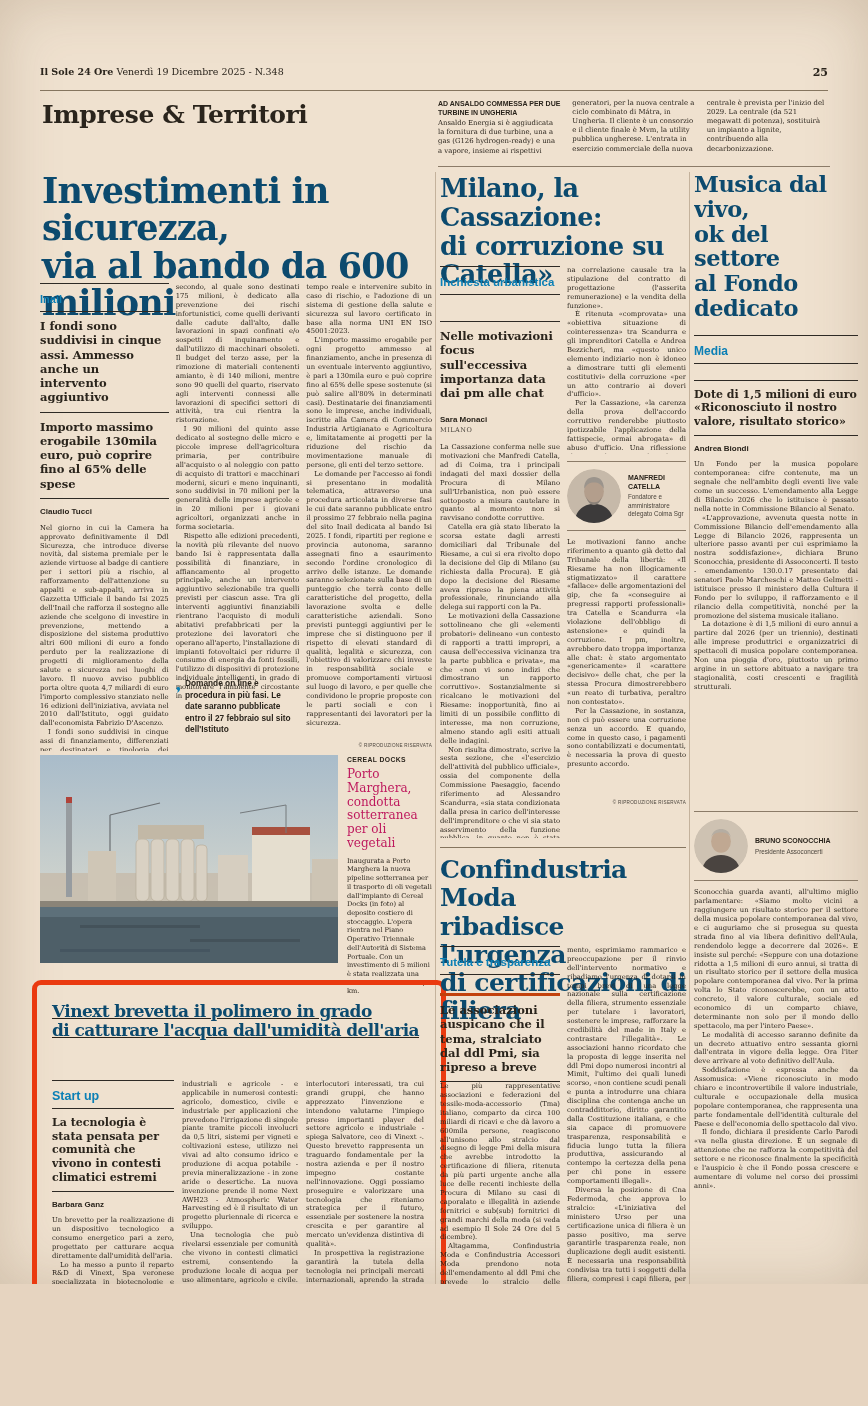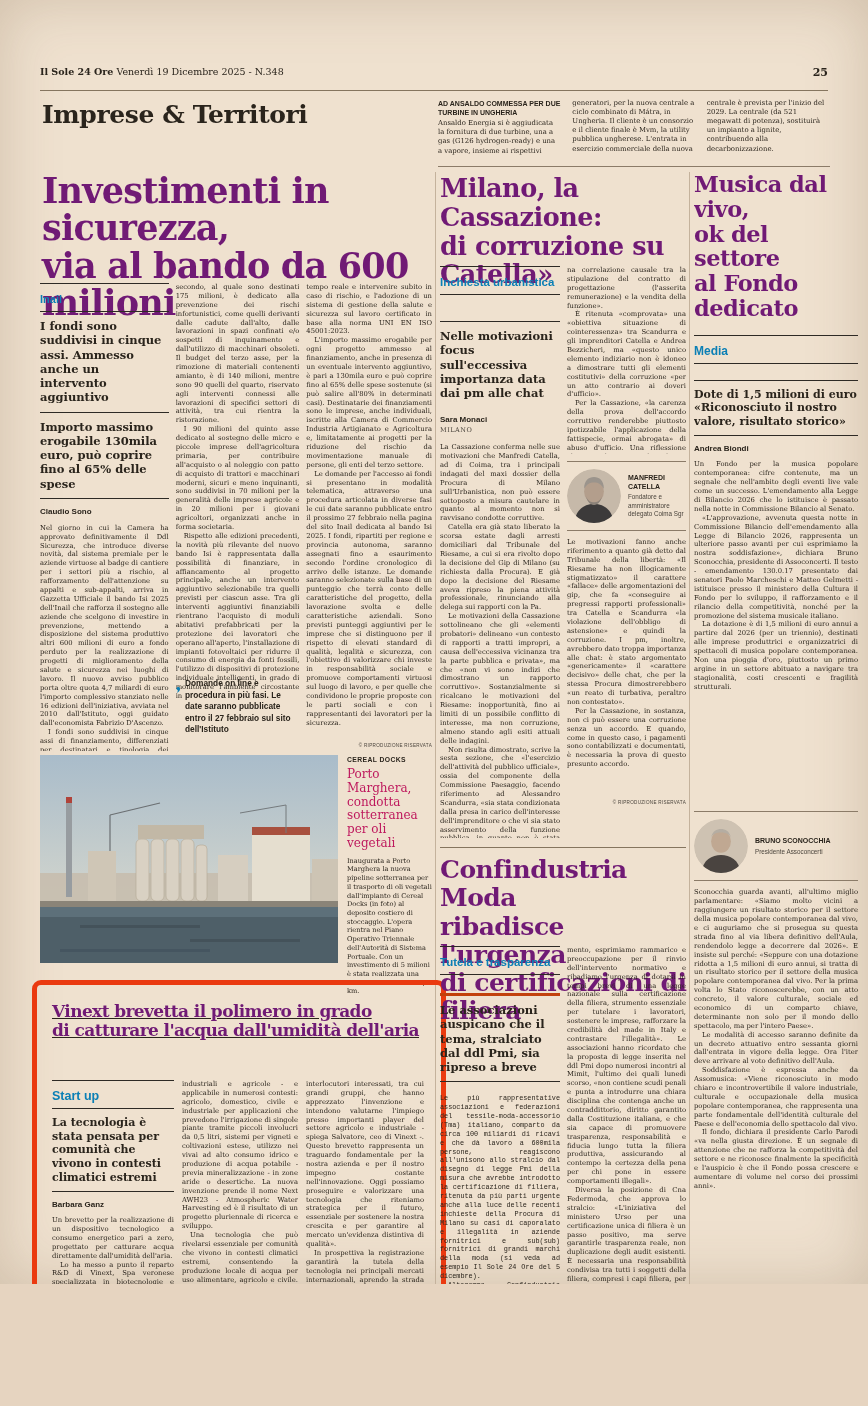--- a/index.html
+++ b/index.html
@@ -12,21 +12,21 @@
   .masthead{position:absolute;top:66px;left:40px;width:788px;display:flex;justify-content:space-between;font-size:9.5px;}
   .masthead .brand{font-weight:bold;}
   .masthead .pagenum{font-weight:bold;font-size:11px;}
   .section-title{position:absolute;top:100px;left:42px;font-size:25px;font-weight:bold;letter-spacing:-.4px;}
   
   .brief{position:absolute;top:99px;left:438px;width:392px;height:62px;overflow:hidden;
          column-count:3;column-gap:11px;font-size:6.9px;line-height:1.32;text-align:left;
          border-bottom:1px solid #8b7b68;padding-bottom:5px;}
   .brief .btitle{font-family:"Liberation Sans",sans-serif;font-weight:bold;font-size:7px;line-height:1.3;display:block;margin-bottom:2px;}
   
-  .headline p{margin:0;font-weight:bold;color:#701a75;}
+  .headline p{margin:0;font-weight:bold;color:#0c4a6e;}
   .kickerblock{border-top:1px solid #2e2a25;border-bottom:1px solid #2e2a25;padding:4px 0;}
   .kicker{font-family:"Liberation Sans",sans-serif;font-weight:bold;color:#0b7fb5;}
   .deck{font-weight:bold;font-size:11.5px;line-height:1.24;padding:7px 0;border-bottom:1px solid #2e2a25;}
   .byline{font-family:"Liberation Sans",sans-serif;font-weight:bold;font-size:8px;margin-top:8px;}
   .dateline{font-size:6.5px;letter-spacing:.5px;margin-top:2px;color:#4a443c;}
   .body{font-size:6.8px;line-height:1.31;text-align:justify;hyphens:auto;-webkit-hyphens:auto;}
   .body p{margin:0;text-indent:8px;}
   .body p:first-child{text-indent:0;}
   .credit{font-family:"Liberation Sans",sans-serif;font-size:4.6px;letter-spacing:.3px;color:#4a443c;text-align:right;margin-top:4px;}
   .cols{display:flex;}
@@ -103,21 +103,21 @@
 
   <div class="headline inail-headline">
       <p>Investimenti in sicurezza,</p>
       <p>via al bando da 600 milioni</p>
     </div>
   <div class="cols inail-cols">
     <div class="col inail-c1">
       <div class="kickerblock"><span class="kicker">Inail</span></div>
       <div class="deck">I fondi sono suddivisi in cinque assi. Ammesso anche un intervento aggiuntivo</div>
       <div class="deck">Importo massimo erogabile 130mila euro, può coprire fino al 65% delle spese</div>
-      <div class="byline">Claudio Sono</div>
+      <div class="byline">Claudio Tucci</div>
       <div class="body" style="margin-top:8px;height:310px;overflow:hidden;">
           <p>Nel giorno in cui la Camera ha approvato definitivamente il Ddl Sicurezza, che introduce diverse novità, dal sistema premiale per le aziende virtuose al badge di cantiere per i settori più a rischio, al rafforzamento dell'attenzione su appalti e sub-appalti, arriva in Gazzetta Ufficiale il bando Isi 2025 dell'Inail che rafforza il sostegno alle aziende che scelgono di investire in prevenzione, mettendo a disposizione del sistema produttivo altri 600 milioni di euro a fondo perduto per la realizzazione di progetti di miglioramento della salute e sicurezza nei luoghi di lavoro. Il nuovo avviso pubblico porta oltre quota 4,7 miliardi di euro l'importo complessivo stanziato nelle 16 edizioni dell'iniziativa, avviata nel 2010 dall'Istituto, oggi guidato dall'economista Fabrizio D'Ascenzo.</p>
           <p>I fondi sono suddivisi in cinque assi di finanziamento, differenziati per destinatari e tipologia dei progetti. Per il primo sono stanziati 105 milioni, suddivisi in 93 milioni per la riduzione dei rischi tecnopatici e in 12 milioni per l'adozione di modelli organizzativi e di responsabilità sociale. Il</p>
         </div>
     </div>
     <div class="col inail-c2">
       <div class="body" style="height:383px;">
           <p>secondo, al quale sono destinati 175 milioni, è dedicato alla prevenzione dei rischi infortunistici, come quelli derivanti dalle cadute dall'alto, dalle lavorazioni in spazi confinati e/o sospetti di inquinamento e dall'utilizzo di macchinari obsoleti. Il budget del terzo asse, per la rimozione di materiali contenenti amianto, è di 140 milioni, mentre sono 90 quelli del quarto, riservato agli interventi connessi alle lavorazioni di specifici settori di attività, tra cui rientra la ristorazione.</p>
           <p>I 90 milioni del quinto asse dedicato al sostegno delle micro e piccole imprese dell'agricoltura primaria, per contribuire all'acquisto o al noleggio con patto di acquisto di trattori e macchinari moderni, sicuri e meno inquinanti, sono suddivisi in 70 milioni per la generalità delle imprese agricole e in 20 milioni per i giovani agricoltori, organizzati anche in forma societaria.</p>
           <p>Rispetto alle edizioni precedenti, la novità più rilevante del nuovo bando Isi è rappresentata dalla possibilità di finanziare, in affiancamento al progetto principale, anche un intervento aggiuntivo selezionabile tra quelli previsti per ciascun asse. Tra gli interventi aggiuntivi finanziabili rientrano l'acquisto di moduli abitativi prefabbricati per la protezione dei lavoratori che operano all'aperto, l'installazione di impianti fotovoltaici per ridurre il consumo di energia da fonti fossili, l'utilizzo di dispositivi di protezione individuale intelligenti, in grado di monitorare l'ambiente circostante in</p>
@@ -262,21 +262,21 @@
 
   <div class="headline moda-headline">
       <p>Confindustria Moda</p>
       <p>ribadisce l'urgenza</p>
       <p>di certificazioni di filiera</p>
     </div>
   <div class="cols moda-cols">
     <div class="col moda-c1">
       <div class="kickerblock"><span class="kicker">Tutela e trasparenza</span></div>
       <div class="deck" style="margin-top:18px;border-top:3px solid #c2410c;">Le associazioni auspicano che il tema, stralciato dal ddl Pmi, sia ripreso a breve</div>
-      <div class="body" style="margin-top:12px;height:270px;overflow:hidden;font-family:Liberation Mono, monospace;">
+      <div class="body" style="margin-top:0;height:270px;overflow:hidden;">
           <p>Le più rappresentative associazioni e federazioni del tessile-moda-accessorio (Tma) italiano, comparto da circa 100 miliardi di ricavi e che dà lavoro a 600mila persone, reagiscono all'unisono allo stralcio dal disegno di legge Pmi della misura che avrebbe introdotto la certificazione di filiera, ritenuta da più parti urgente anche alla luce delle recenti inchieste della Procura di Milano su casi di caporalato e illegalità in aziende fornitrici e sub(sub) fornitrici di grandi marchi della moda (si veda ad esempio Il Sole 24 Ore del 5 dicembre).</p>
           <p>Altagamma, Confindustria Moda e Confindustria Accessori Moda prendono nota dell'emendamento al ddl Pmi che prevede lo stralcio delle disposizioni relative alla filiera del settore moda - si legge in una nota congiunta diffusa ieri -. «Pur consapevoli delle ragioni che hanno portato il ministero delle Imprese e del made in Italy (Mimit) a ritenere necessario un ulteriore approfondi-</p>
         </div>
     </div>
     <div class="col moda-c2">
       <div class="body" style="height:412px;overflow:hidden;">
           <p>mento, esprimiamo rammarico e preoccupazione per il rinvio dell'intervento normativo e ribadiamo l'urgenza di dotarsi in tempi brevi di una legge nazionale sulla certificazione della filiera, strumento essenziale per tutelare i lavoratori, sostenere le imprese, rafforzare la credibilità del made in Italy e contrastare l'illegalità». Le associazioni hanno ricordato che la proposta di legge inserita nel ddl Pmi dopo numerosi incontri al Mimit, l'ultimo dei quali lunedì scorso, «non contiene scudi penali e punta a introdurre una chiara disciplina che contenga anche un contraddittorio, diritto garantito dalla Costituzione italiana, e che sia capace di promuovere trasparenza, responsabilità e fiducia lungo tutta la filiera produttiva, assicurando al contempo la certezza della pena per chi pone in essere comportamenti illegali».</p>
           <p>Diversa la posizione di Cna Federmoda, che approva lo stralcio: «L'iniziativa del ministero Urso per una certificazione unica di filiera è un passo positivo, ma serve garantirle trasparenza reale, non duplicazione degli audit esistenti. È necessaria una responsabilità condivisa tra tutti i soggetti della filiera, compresi i capi filiera, per evitare che adempimenti formali ricadano solo sulle Pmi», ha detto la presidente Dorian Marini.</p>
         </div>
       <div class="signature">—G.Cr.</div>

